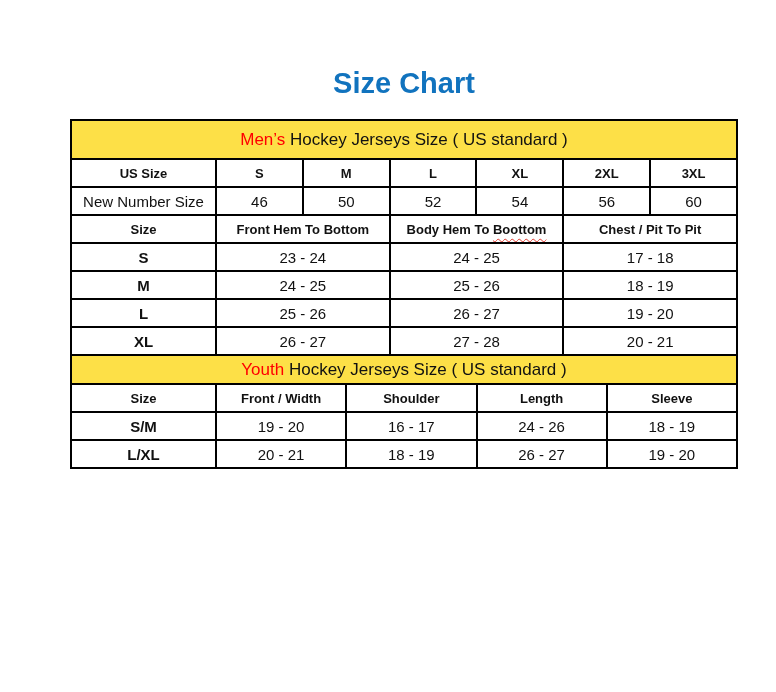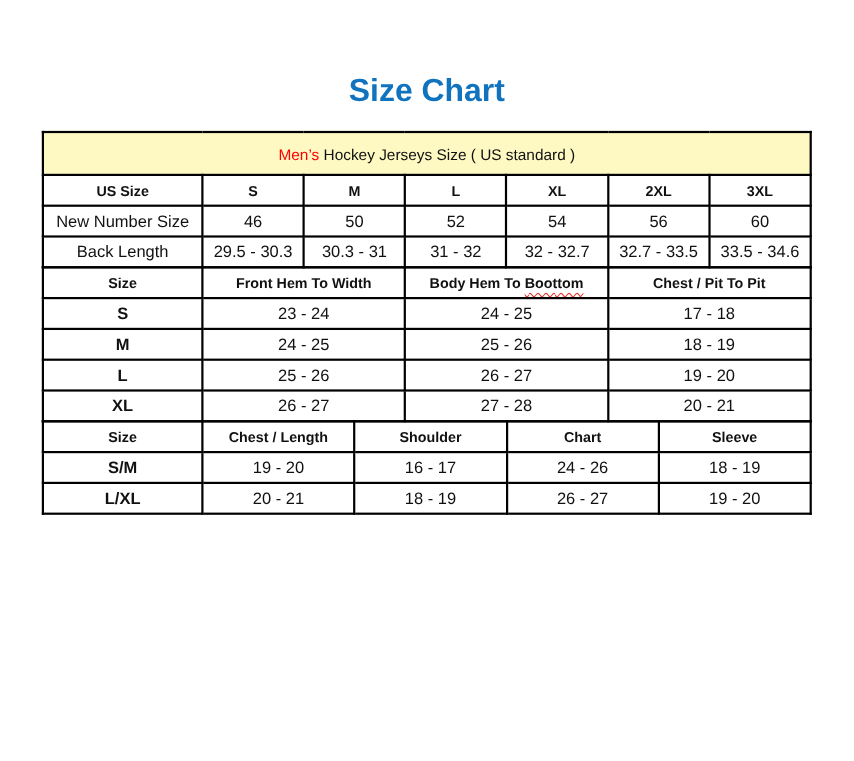--- a/index.html
+++ b/index.html
@@ -1,37 +1,37 @@
 <!DOCTYPE html>
 <html><head>
 <meta charset="utf-8">
 <style>
   html,body{margin:0;padding:0;background:#ffffff;}
   .page{
     width:776px;height:692px;box-sizing:border-box;
     font-family:"Liberation Sans","DejaVu Sans",sans-serif;
-    color:#111;overflow:hidden;background:#ffffff;
+    color:#111;overflow:hidden;background:#ffffff;padding-left:32px;
   }
   .page-title{
     margin:0;padding-top:66px;height:34px;line-height:34px;
     text-align:center;font-size:29px;font-weight:bold;color:#1173BE;
     letter-spacing:0px;
   }
   .chart-wrap{margin:19px 38px 0 38px;}
   table.size-table{
     border-collapse:collapse;width:100%;table-layout:fixed;
     font-size:15px;
   }
   table.size-table + table.size-table{margin-top:-2px;}
   .size-table th,.size-table td{
     border:2px solid #000;text-align:center;vertical-align:middle;
     height:26px;padding:0 2px;overflow:hidden;white-space:nowrap;
   }
   td.band{
-    background:#fef9c3;font-weight:bold;font-size:14px;height:37px;
+    background:#fde047;font-weight:bold;font-size:17px;height:37px;
   }
   td.band .hl{color:#FF0000;}
   td.band.band-compact{height:27px;}
   .size-table th{font-weight:bold;font-size:13px;}
   .size-table td{font-weight:normal;}
   .sec-womens tbody td:first-child,
   .sec-youth  tbody td:first-child{font-weight:bold;}
   .squiggle{
     text-decoration:underline;
     text-decoration-style:wavy;
@@ -73,42 +73,33 @@
         <tbody>
           <tr>
             <td>New Number Size</td>
             <td>46</td>
             <td>50</td>
             <td>52</td>
             <td>54</td>
             <td>56</td>
             <td>60</td>
           </tr>
-          <tr>
-            <td>Back Length</td>
-            <td>29.5 - 30.3</td>
-            <td>30.3 - 31</td>
-            <td>31 - 32</td>
-            <td>32 - 32.7</td>
-            <td>32.7 - 33.5</td>
-            <td>33.5 - 34.6</td>
-          </tr>
         </tbody>
       </table>
       <table class="size-table sec-womens">
         <colgroup>
           <col style="width: 145px;">
           <col>
           <col>
           <col>
         </colgroup>
         <thead>
           <tr>
             <th>Size</th>
-            <th>Front Hem To Width</th>
+            <th>Front Hem To Bottom</th>
             <th><span>Body Hem To </span><span class="squiggle">Boottom</span></th>
             <th>Chest / Pit To Pit</th>
           </tr>
         </thead>
         <tbody>
           <tr>
             <td>S</td>
             <td>23 - 24</td>
             <td>24 - 25</td>
             <td>17 - 18</td>
@@ -136,24 +127,27 @@
       <table class="size-table sec-youth">
         <colgroup>
           <col style="width: 145px;">
           <col>
           <col>
           <col>
           <col>
         </colgroup>
         <thead>
           <tr>
+            <td class="band band-compact" colspan="5"><span class="hl">Youth</span><span> Hockey Jerseys Size ( US standard )</span></td>
+          </tr>
+          <tr>
             <th>Size</th>
-            <th>Chest / Length</th>
+            <th>Front / Width</th>
             <th>Shoulder</th>
-            <th>Chart</th>
+            <th>Length</th>
             <th>Sleeve</th>
           </tr>
         </thead>
         <tbody>
           <tr>
             <td>S/M</td>
             <td>19 - 20</td>
             <td>16 - 17</td>
             <td>24 - 26</td>
             <td>18 - 19</td>

